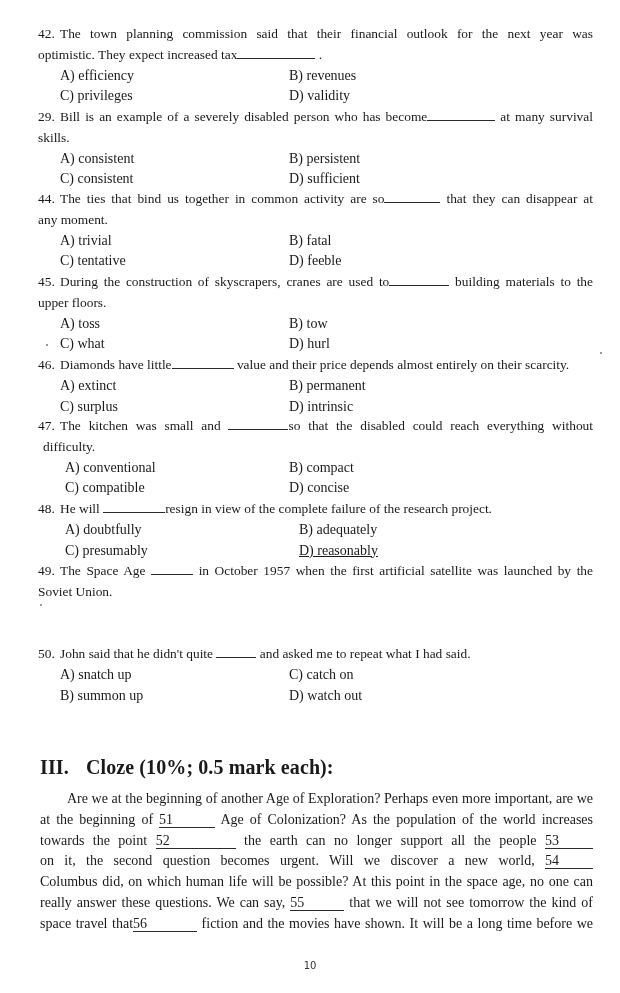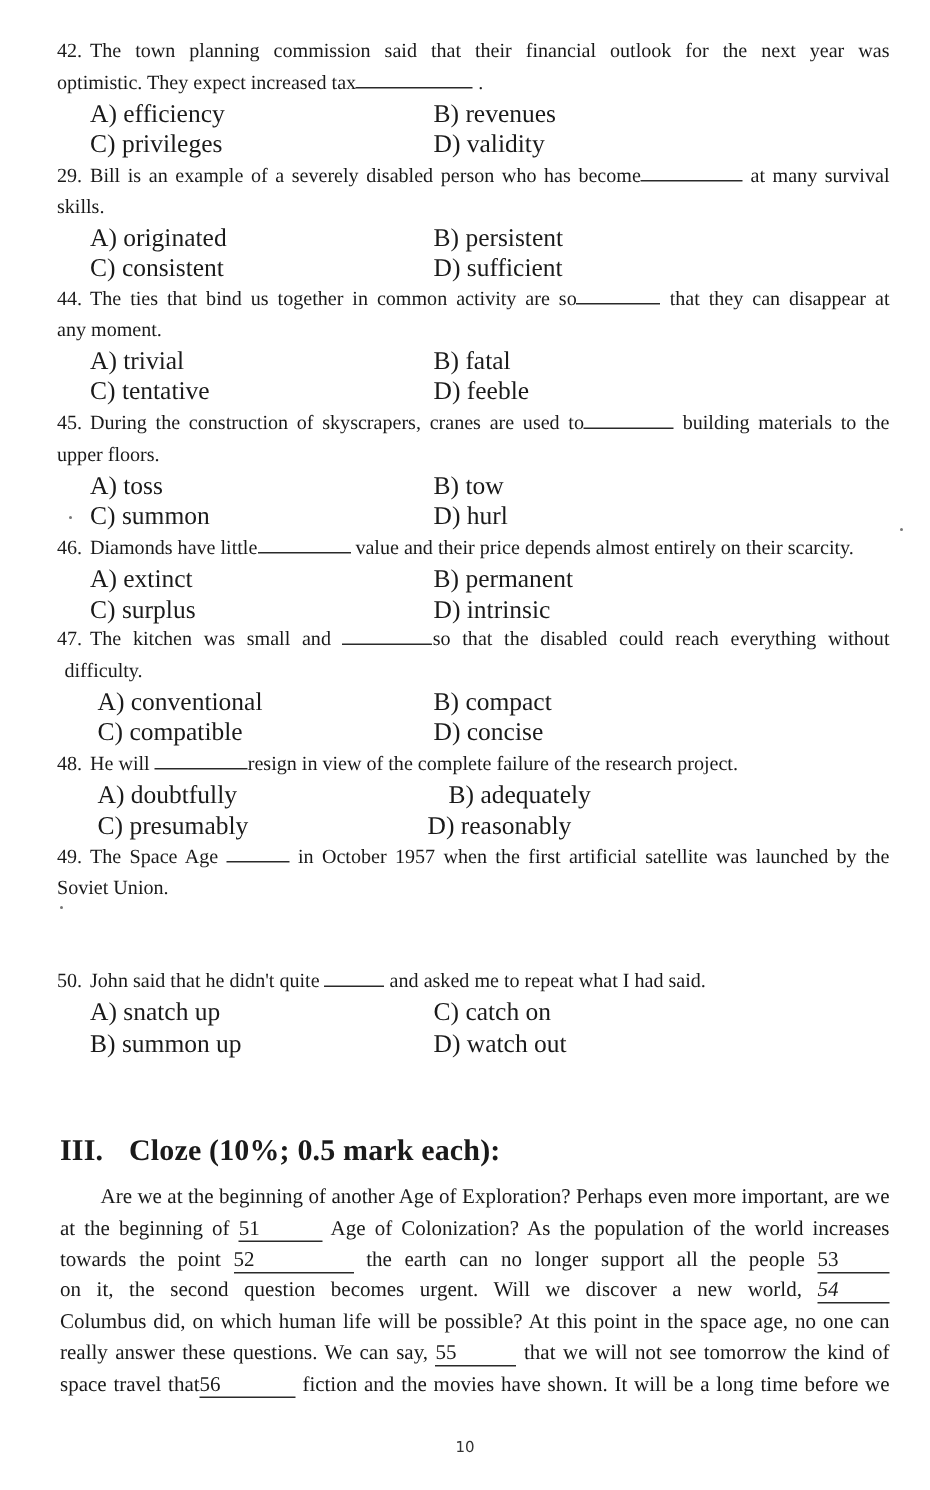--- a/index.html
+++ b/index.html
@@ -8,21 +8,21 @@
     font-family: "Liberation Serif", "DejaVu Serif", serif;
     color: #1a1a1a;
   }
   .page { position: absolute; left: 0; top: 0; width: 620px; height: 993px; }
   .q { position: absolute; left: 38px; width: 555px; font-size: 13.4px; line-height: 20.8px; }
   .q .stem { text-align: justify; text-align-last: justify; display: block; padding-left: 22px; text-indent: -22px; }
   .q .stem.last { text-align-last: left; }
   .q .num { display: inline-block; width: 22px; text-indent: 0; }
   .blank { display: inline-block; border-bottom: 1px solid #2a2a2a; height: 13px; vertical-align: baseline; }
   .opts { position: relative; height: 41.6px; }
-  .opt { position: absolute; font-size: 17px; line-height: 20.8px; text-align: right; }
+  .opt { position: absolute; font-size: 14px; line-height: 20.8px; text-align: right; }
   .opt.c1 { left: 22px; }
   .opt.c2 { left: 251px; }
   .opt.r1 { top: 0; }
   .opt.r2 { top: 20.8px; }
   .heading {
     position: absolute; left: 40px; top: 756px;
     font-size: 20px; font-weight: bold; letter-spacing: 0.1px;
   }
   .heading .roman { display: inline-block; width: 46px; }
   .para {
@@ -48,21 +48,21 @@
       <span class="opt c2 r1">B) revenues</span>
       <span class="opt c1 r2">C) privileges</span>
       <span class="opt c2 r2">D) validity</span>
     </div>
   </div>
 
   <div class="q" style="top:107px;">
     <span class="stem"><span class="num">29.</span><span>Bill is an example of a severely disabled person who has become</span><span class="blank" style="width:68px;"></span><span> at many survival</span></span>
     <span class="stem last"><span>skills.</span></span>
     <div class="opts">
-      <span class="opt c1 r1">A) originated</span>
+      <span class="opt c1 r1">A) consistent</span>
       <span class="opt c2 r1">B) persistent</span>
       <span class="opt c1 r2">C) consistent</span>
       <span class="opt c2 r2">D) sufficient</span>
     </div>
   </div>
 
   <div class="q" style="top:189px;">
     <span class="stem"><span class="num">44.</span><span>The ties that bind us together in common activity are so</span><span class="blank" style="width:56px;"></span><span> that they can disappear at</span></span>
     <span class="stem last"><span>any moment.</span></span>
     <div class="opts">
@@ -72,21 +72,21 @@
       <span class="opt c2 r2">D) feeble</span>
     </div>
   </div>
 
   <div class="q" style="top:272px;">
     <span class="stem"><span class="num">45.</span><span>During the construction of skyscrapers, cranes are used to</span><span class="blank" style="width:60px;"></span><span> building materials to the</span></span>
     <span class="stem last"><span>upper floors.</span></span>
     <div class="opts">
       <span class="opt c1 r1">A) toss</span>
       <span class="opt c2 r1">B) tow</span>
-      <span class="opt c1 r2">C) summon</span>
+      <span class="opt c1 r2">C) what</span>
       <span class="opt c2 r2">D) hurl</span>
     </div>
   </div>
 
   <div class="q" style="top:355px;">
     <span class="stem" style="text-align-last:left;"><span class="num">46.</span><span>Diamonds have little</span><span class="blank" style="width:62px;"></span><span> value and their price depends almost entirely on their scarcity.</span></span>
     <div class="opts">
       <span class="opt c1 r1">A) extinct</span>
       <span class="opt c2 r1">B) permanent</span>
       <span class="opt c1 r2">C) surplus</span>
@@ -104,21 +104,21 @@
       <span class="opt c2 r2" style="left:246px;">D) concise</span>
     </div>
   </div>
 
   <div class="q" style="top:499px;">
     <span class="stem" style="text-align-last:left;"><span class="num">48.</span><span>He will </span><span class="blank" style="width:62px;"></span><span>resign in view of the complete failure of the research project.</span></span>
     <div class="opts" style="margin-left:5px;">
       <span class="opt c1 r1">A) doubtfully</span>
       <span class="opt c2 r1" style="left:256px;">B) adequately</span>
       <span class="opt c1 r2">C) presumably</span>
-      <span class="opt c2 r2" style="left:242px;">D) reasonably</span>
+      <span class="opt c2 r2" style="left:256px;text-decoration:underline;">D) reasonably</span>
     </div>
   </div>
 
   <div class="q" style="top:561px;">
     <span class="stem"><span class="num">49.</span><span>The Space Age </span><span class="blank" style="width:42px;"></span><span> in October 1957 when the first artificial satellite was launched by the</span></span>
     <span class="stem last"><span>Soviet Union.</span></span>
   </div>
 
   <div class="q" style="top:644px;font-family:Liberation Serif, serif;">
     <span class="stem" style="text-align-last:left;"><span class="num">50.</span><span>John said that he didn't quite </span><span class="blank" style="width:40px;"></span><span> and asked me to repeat what I had said.</span></span>
@@ -131,21 +131,21 @@
   </div>
 
   <div class="heading">
     <span class="roman">III.</span><span>Cloze (10%; 0.5 mark each):</span>
   </div>
 
   <div class="para">
     <span class="line first"><span>Are we at the beginning of another Age of Exploration? Perhaps even more important, are we</span></span>
     <span class="line"><span>at the beginning of </span> <span class="cblank" style="width:56px;">51</span> <span>Age of Colonization? As the population of the world increases</span></span>
     <span class="line"><span>towards the point </span> <span class="cblank" style="width:80px;">52</span> <span> the earth can no longer support all the people </span> <span class="cblank" style="width:48px;text-align:right;">53</span></span>
-    <span class="line"><span>on it, the second question becomes urgent. Will we discover a new world, </span> <span class="cblank" style="width:48px;text-align:left;font-style:italic;">54</span></span>
+    <span class="line"><span>on it, the second question becomes urgent. Will we discover a new world, </span> <span class="cblank" style="width:48px;text-align:left;">54</span></span>
     <span class="line"><span>Columbus did, on which human life will be possible? At this point in the space age, no one can</span></span>
     <span class="line"><span>really answer these questions. We can say, </span> <span class="cblank" style="width:54px;">55</span> <span> that we will not see tomorrow the kind of</span></span>
     <span class="line"><span>space travel that</span><span class="cblank" style="width:64px;">56</span> <span> fiction and the movies have shown. It will be a long time before we</span></span>
   </div>
 
   <div class="pagenum">10</div>
 
   <span class="speck" style="left:46px; top:344px;"></span>
   <span class="speck" style="left:600px; top:352px;"></span>
   <span class="speck" style="left:40px; top:604px;"></span>

